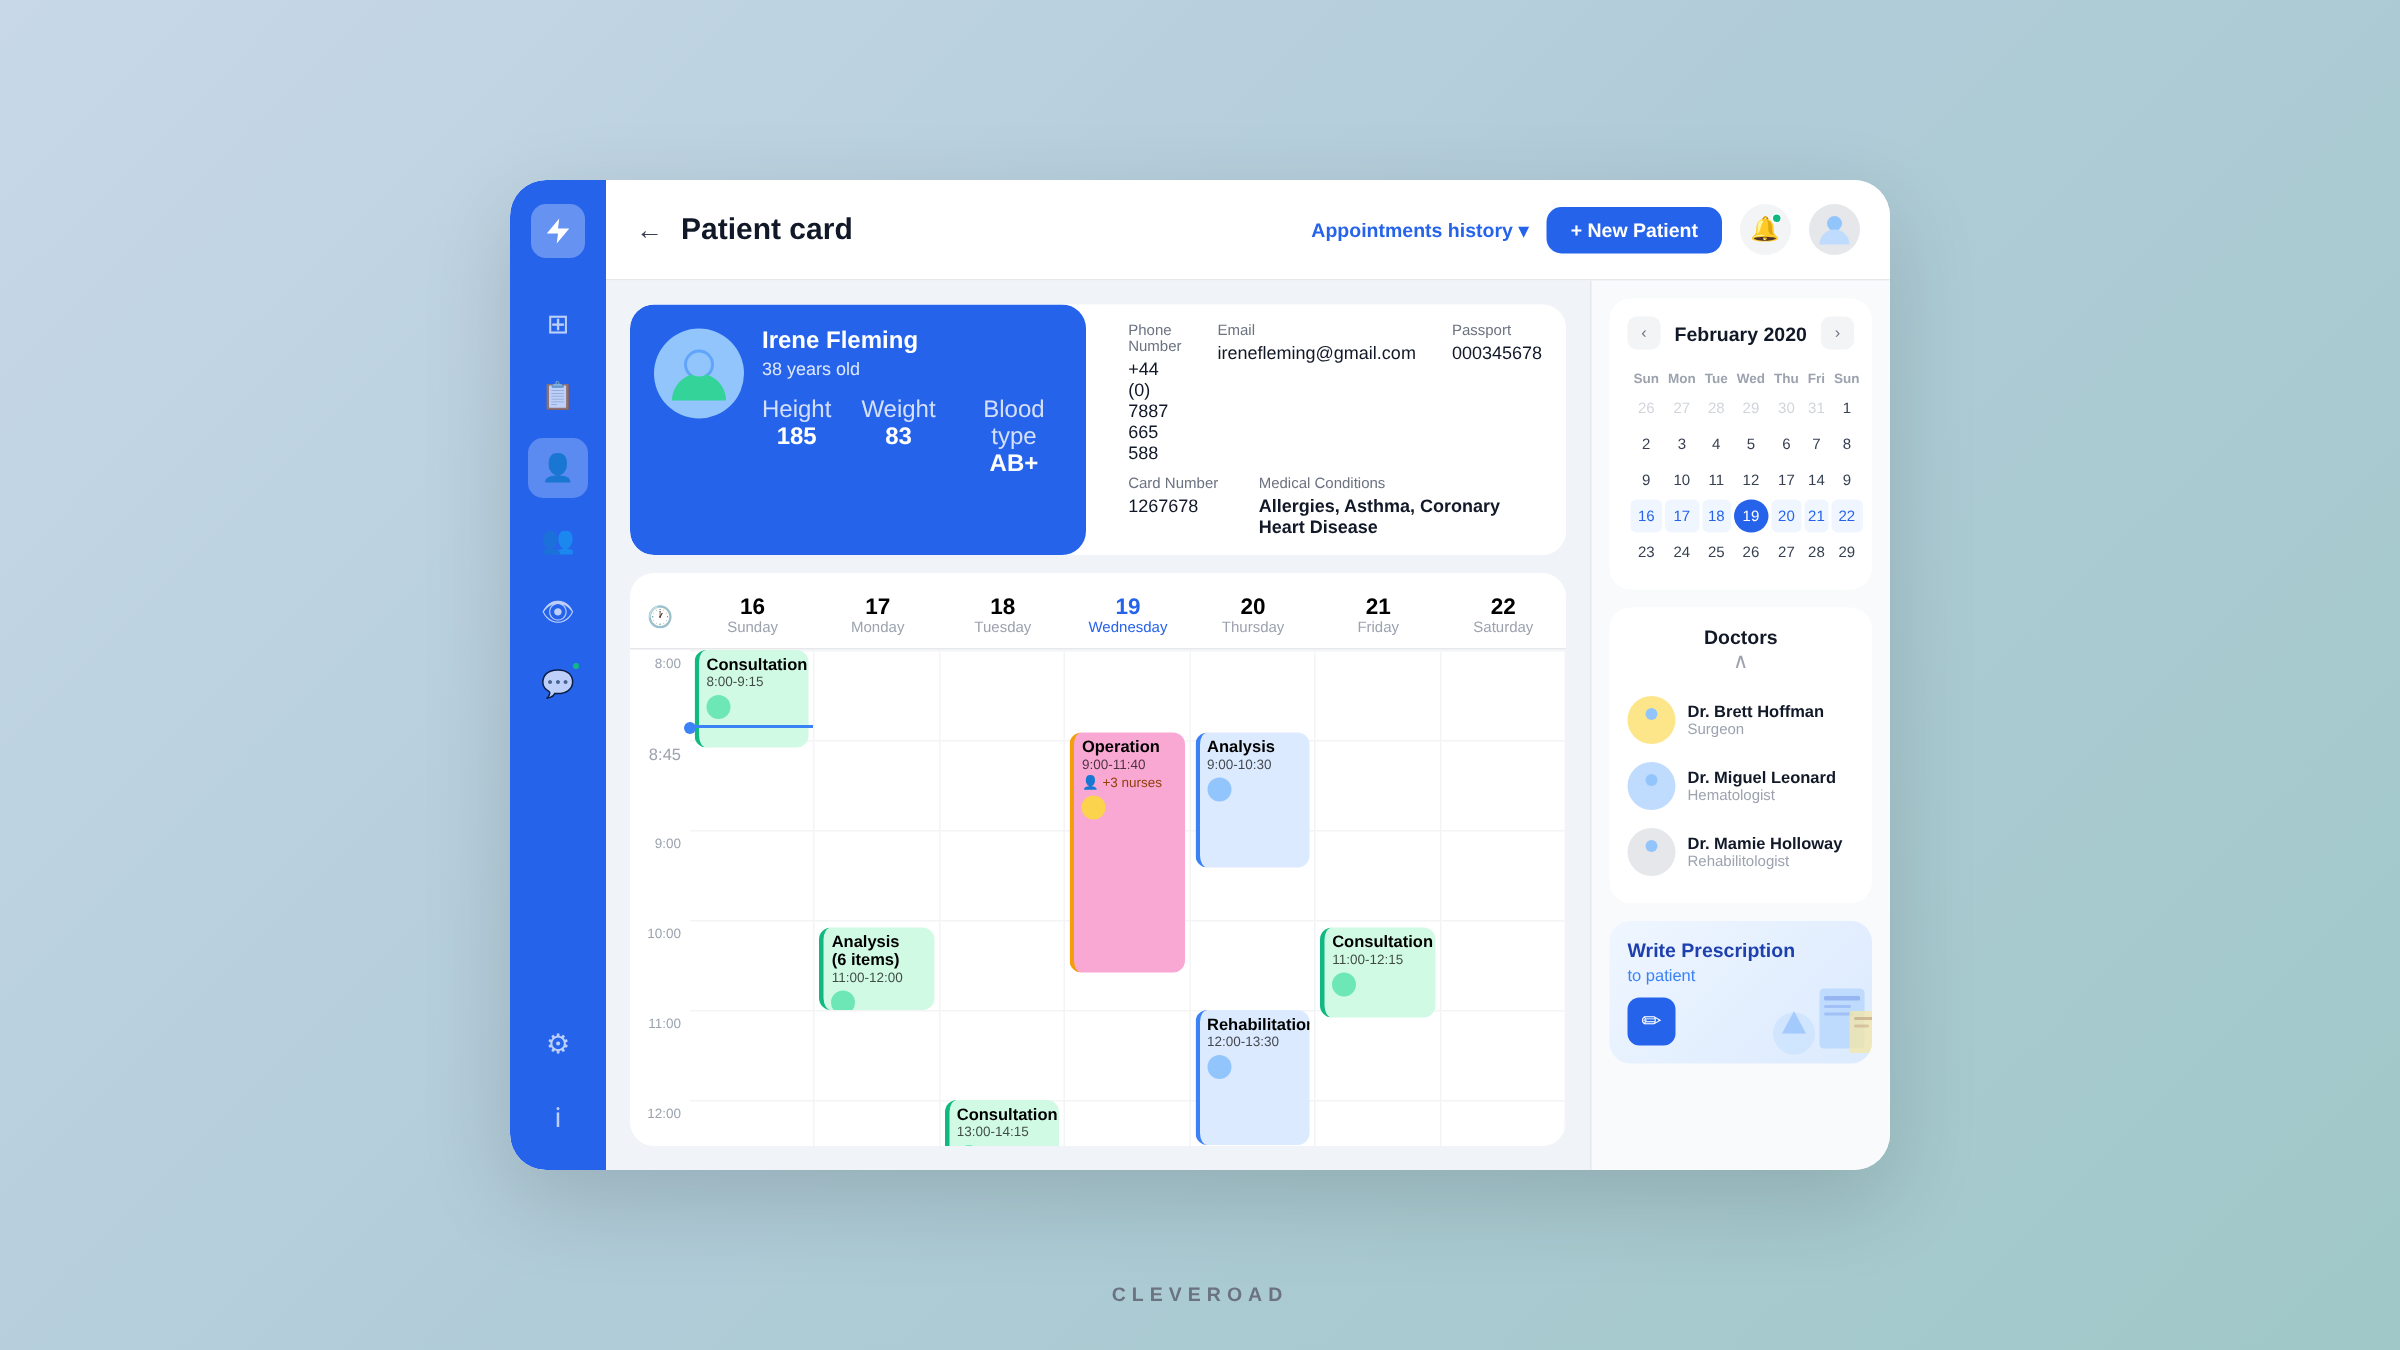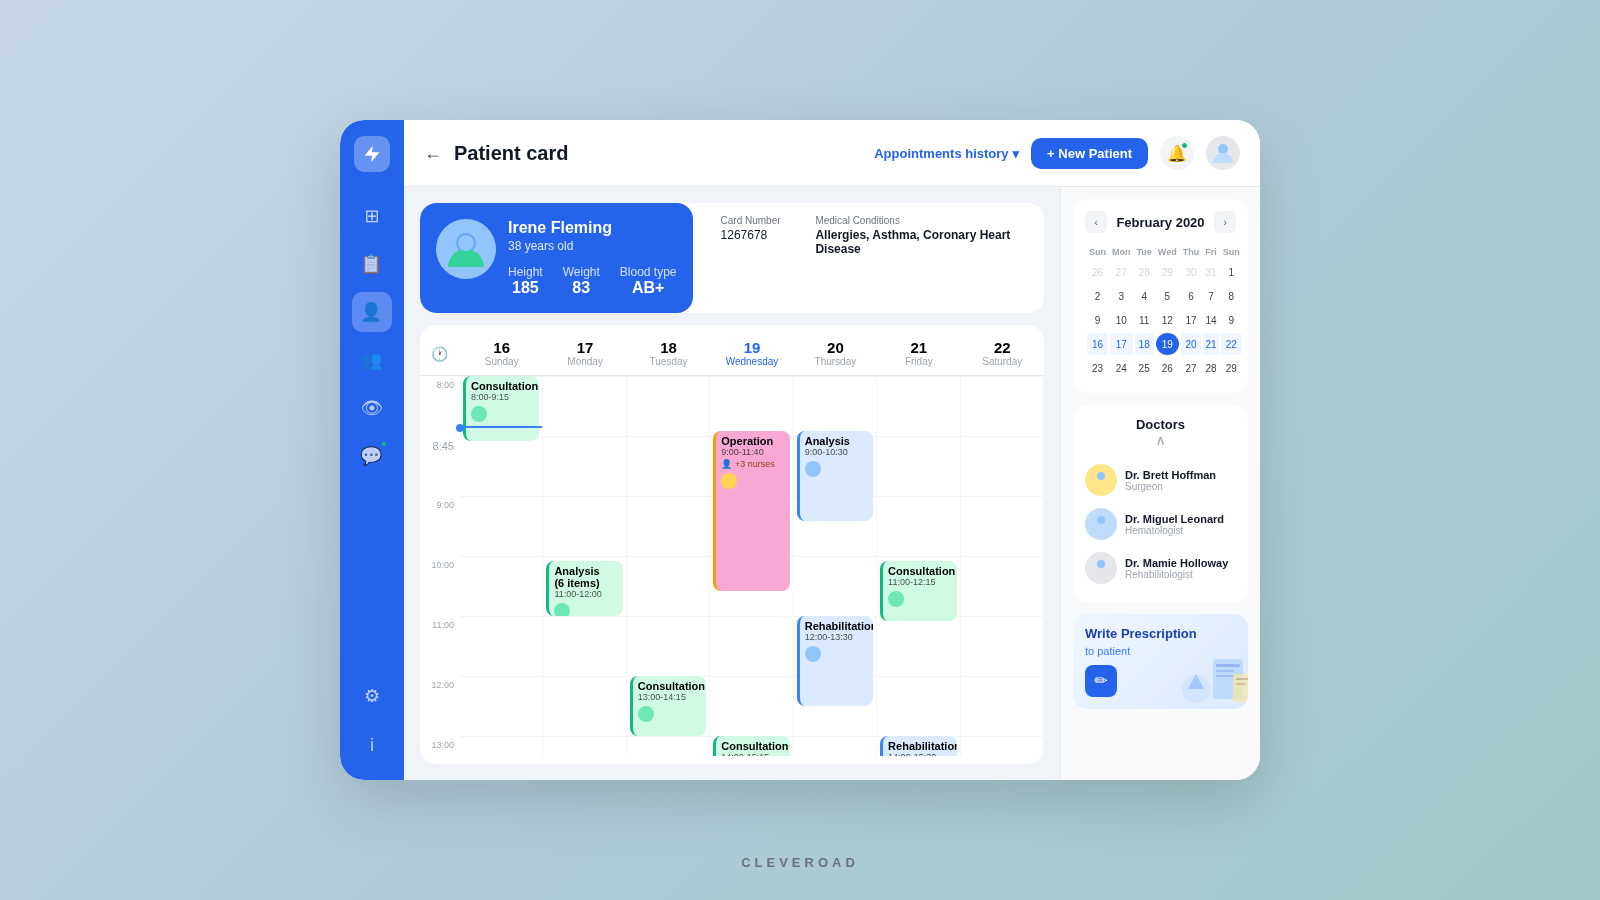--- a/index.html
+++ b/index.html
@@ -191,21 +191,21 @@
     }
     .patient-info-left { flex: 1; }
     .patient-name { font-size: 16px; font-weight: 700; }
     .patient-age { font-size: 12px; opacity: 0.85; margin-top: 2px; }
     .patient-vitals {
       display: flex;
       gap: 20px;
       margin-top: 12px;
     }
     .vital-item { text-align: center; }
-    .vital-label { font-size: 12px; opacity: 0.8; }
+    .vital-label { font-size: 16px; opacity: 0.8; }
     .vital-value { font-size: 16px; font-weight: 700; }
     .detail-item { flex: 1; }
     .detail-label { font-size: 10px; color: #6b7280; }
     .detail-value { font-size: 12px; color: #111827; font-weight: 500; margin-top: 2px; }
     .medical-conditions { color: #111827; font-weight: 600; font-size: 12px; }
     
     .week-view {
       background: white;
       border-radius: 16px;
       overflow: hidden;
@@ -415,20 +415,34 @@
                   <div class="vital-value">83</div>
                 </div>
                 <div class="vital-item">
                   <div class="vital-label">Blood type</div>
                   <div class="vital-value">AB+</div>
                 </div>
               </div>
             </div>
           </div>
           <div style="flex:2; padding:12px 16px; background:white; display:flex; flex-direction:column; gap:8px;">
+            <div style="display:flex; gap:24px;">
+              <div class="detail-item">
+                <div class="detail-label">Phone Number</div>
+                <div class="detail-value">+44 (0) 7887 665 588</div>
+              </div>
+              <div class="detail-item">
+                <div class="detail-label">Email</div>
+                <div class="detail-value">irenefleming@gmail.com</div>
+              </div>
+              <div class="detail-item">
+                <div class="detail-label">Passport</div>
+                <div class="detail-value">000345678</div>
+              </div>
+            </div>
             <div style="display:flex; gap:24px;">
               <div class="detail-item">
                 <div class="detail-label">Card Number</div>
                 <div class="detail-value">1267678</div>
               </div>
               <div class="detail-item" style="flex:3;">
                 <div class="detail-label">Medical Conditions</div>
                 <div class="detail-value medical-conditions">Allergies, Asthma, Coronary Heart Disease</div>
               </div>
             </div>

